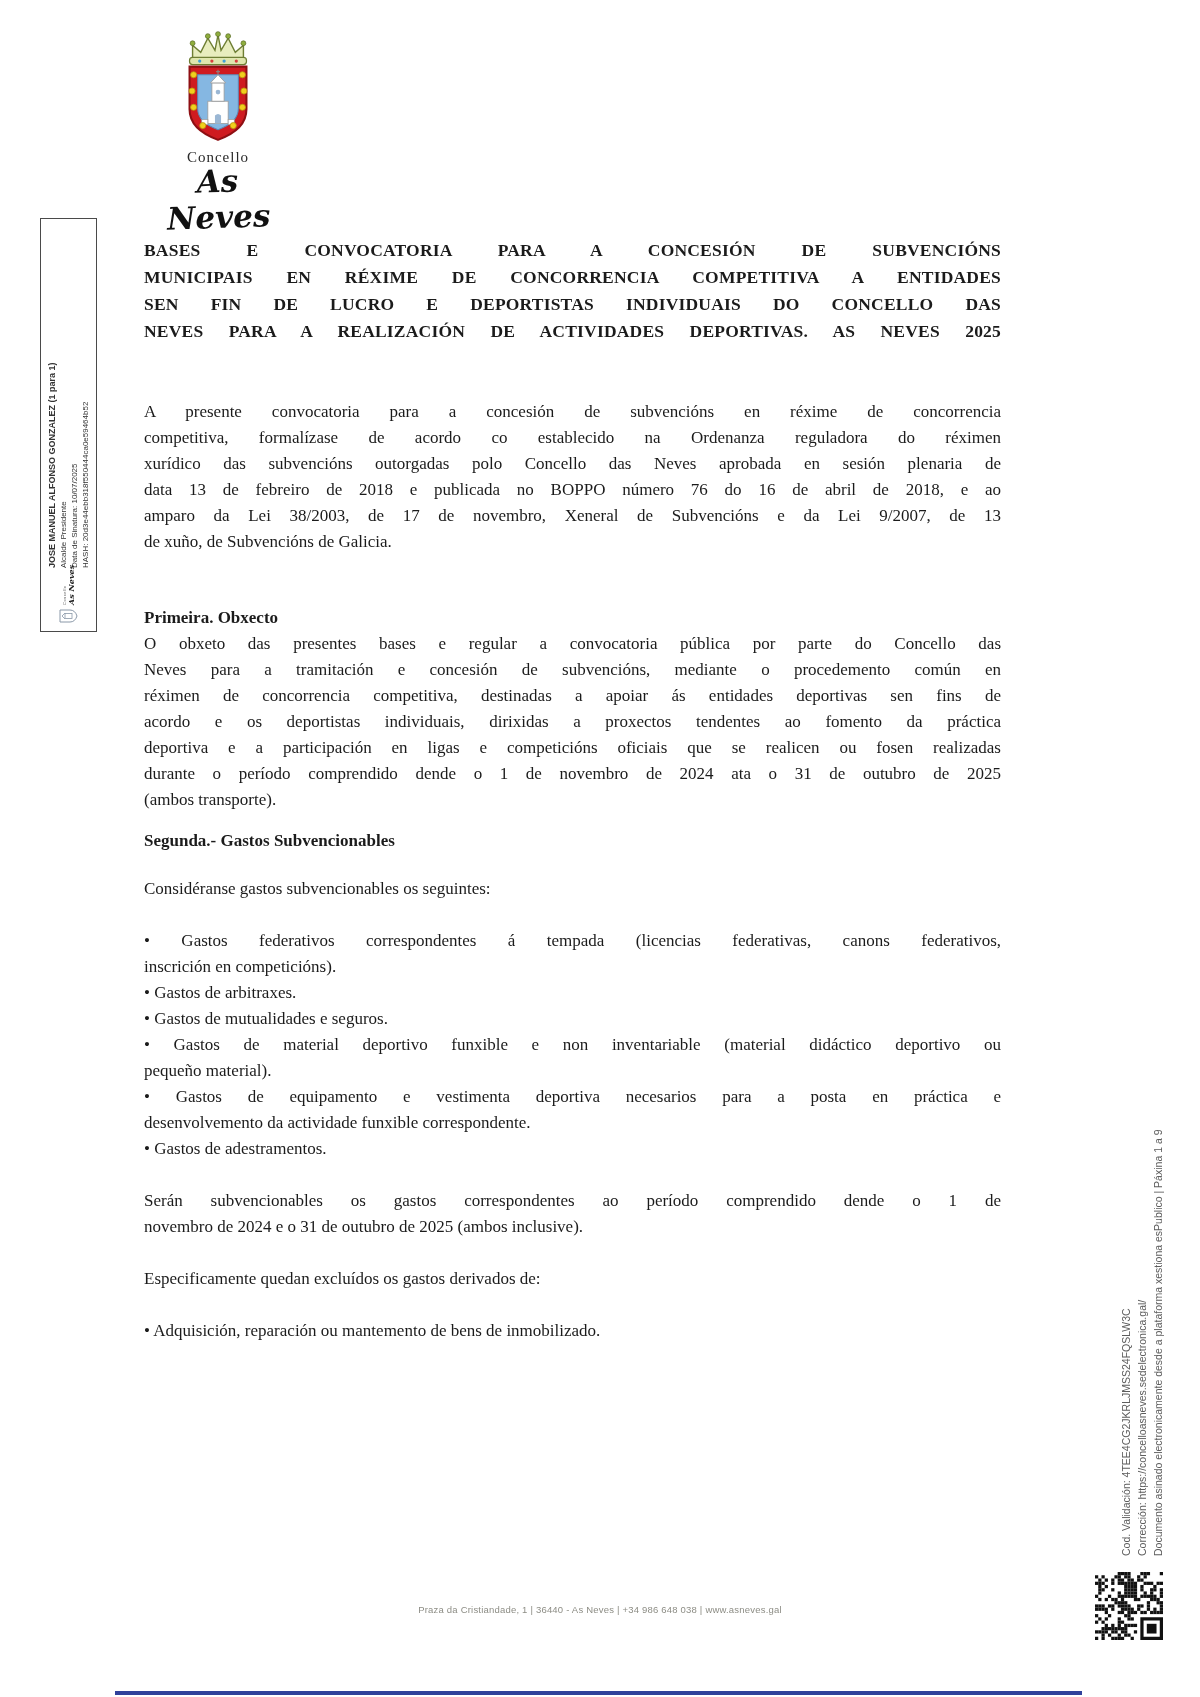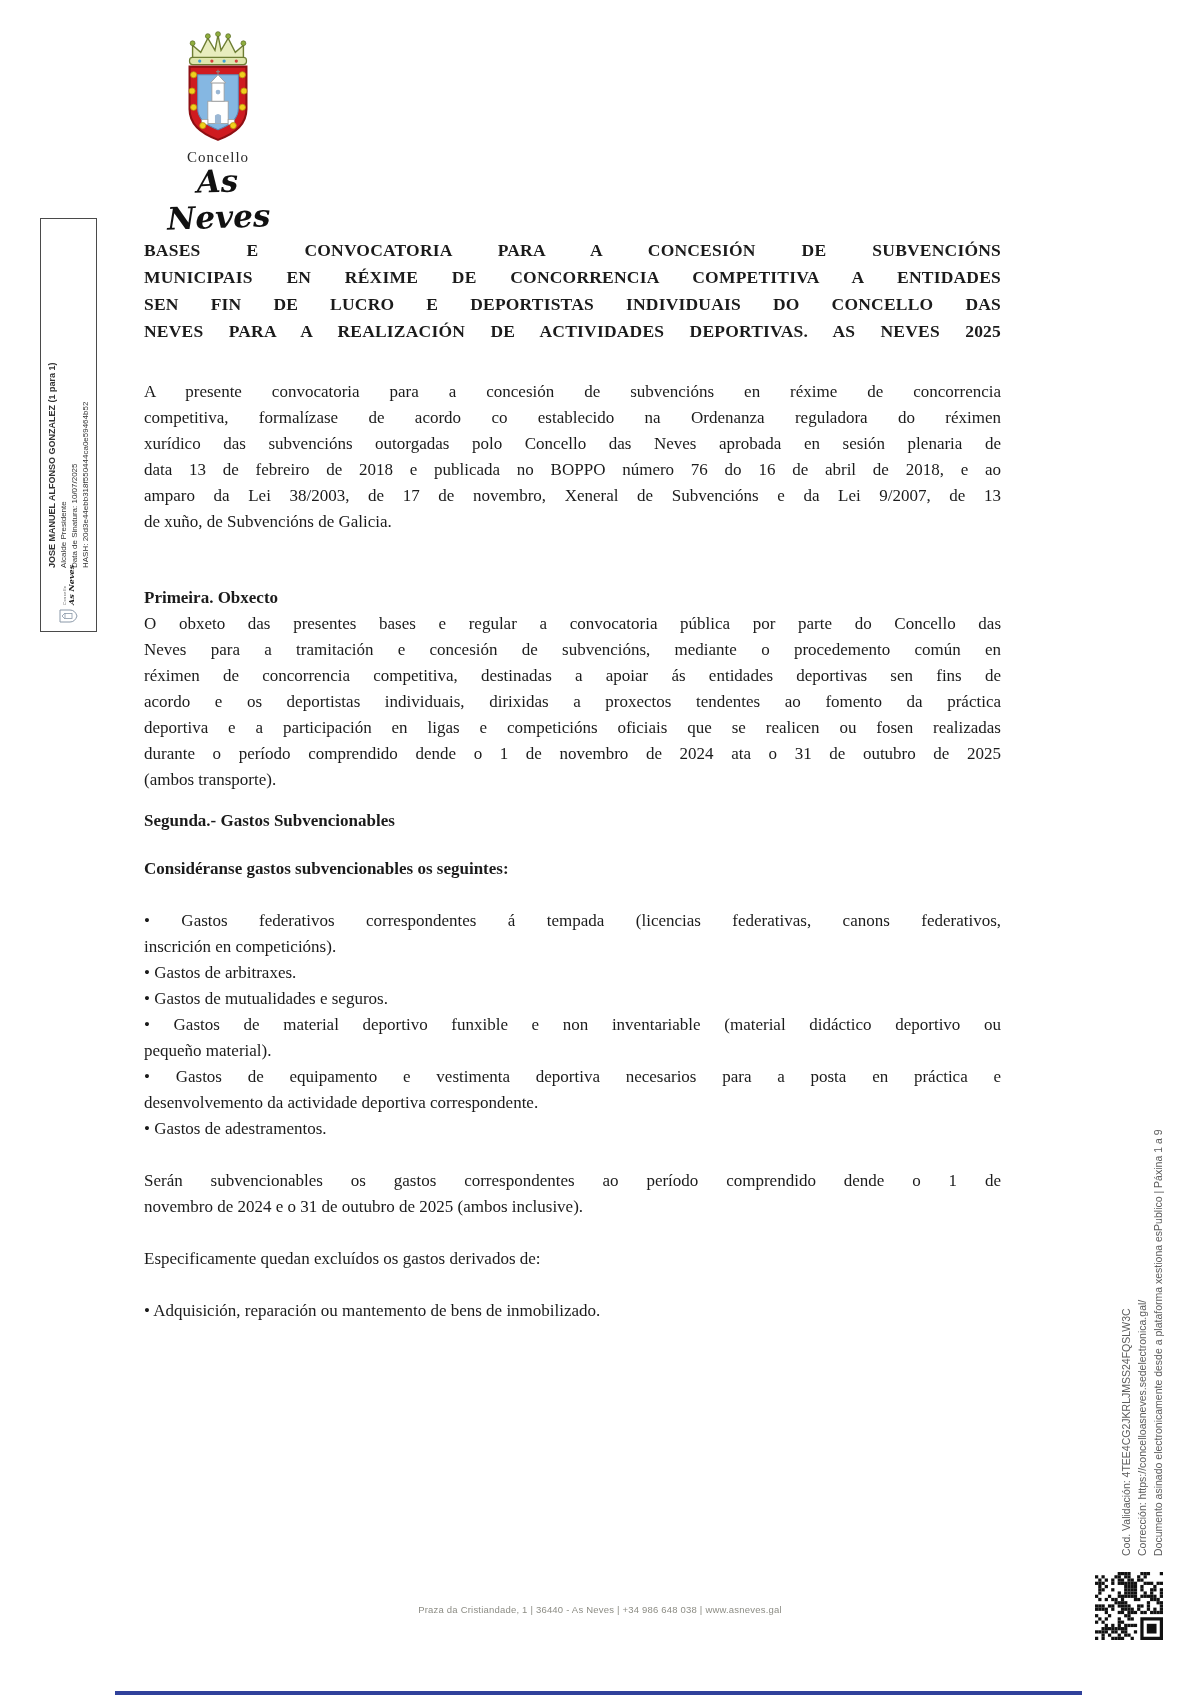--- a/index.html
+++ b/index.html
@@ -30,26 +30,26 @@
   .mini-concello { font:4px "Liberation Sans", sans-serif; color:#555; letter-spacing:.5px; }
   .mini-name { font-family:"DejaVu Serif", serif; font-style:italic; font-weight:700;
                font-size:8px; color:#222; }
 
   
   #doc { position:absolute; left:144px; top:237px; width:857px;
          font-size:17px; line-height:26px; }
   .title { font-weight:700; font-size:17.5px; line-height:27px; letter-spacing:.2px; }
   .h { font-weight:700; }
   .jl { text-align:justify; text-align-last:justify; }
-  .mt-intro { margin-top:34px; }
+  .mt-intro { margin-top:54px; }
   .mt-h1 { margin-top:50px; }
   .mt-p2 { }
   .mt-h2 { margin-top:15px; }
   .mt-std { margin-top:26px; }
-  .mt-cons { margin-top:22px;font-weight:bold; }
+  .mt-cons { margin-top:22px; }
   .bullets div, .para div { margin:0; }
 
   
   #val-text { position:absolute; left:1118px; top:1556px; width:582px; height:52px;
               transform:rotate(-90deg); transform-origin:0 0;
               font-family:"Liberation Sans", sans-serif; font-size:10.5px;
               line-height:16px; color:#5d5d5d; white-space:nowrap; }
 
   
   #qr { position:absolute; left:1095px; top:1572px; width:68px; height:68px; }
@@ -168,21 +168,21 @@
       </div>
       <div>
         <div>• Gastos de mutualidades e seguros.</div>
       </div>
       <div>
         <div class="jl">• Gastos de material deportivo funxible e non inventariable (material didáctico deportivo ou</div>
         <div>pequeño material).</div>
       </div>
       <div>
         <div class="jl">• Gastos de equipamento e vestimenta deportiva necesarios para a posta en práctica e</div>
-        <div>desenvolvemento da actividade deportiva correspondente.</div>
+        <div>desenvolvemento da actividade funxible correspondente.</div>
       </div>
       <div>
         <div>• Gastos de adestramentos.</div>
       </div>
     </div>
   <div class="para mt-std">
       <div class="jl">Serán subvencionables os gastos correspondentes ao período comprendido dende o 1 de</div>
       <div>novembro de 2024 e o 31 de outubro de 2025 (ambos inclusive).</div>
     </div>
   <div class="mt-std">Especificamente quedan excluídos os gastos derivados de:</div>

